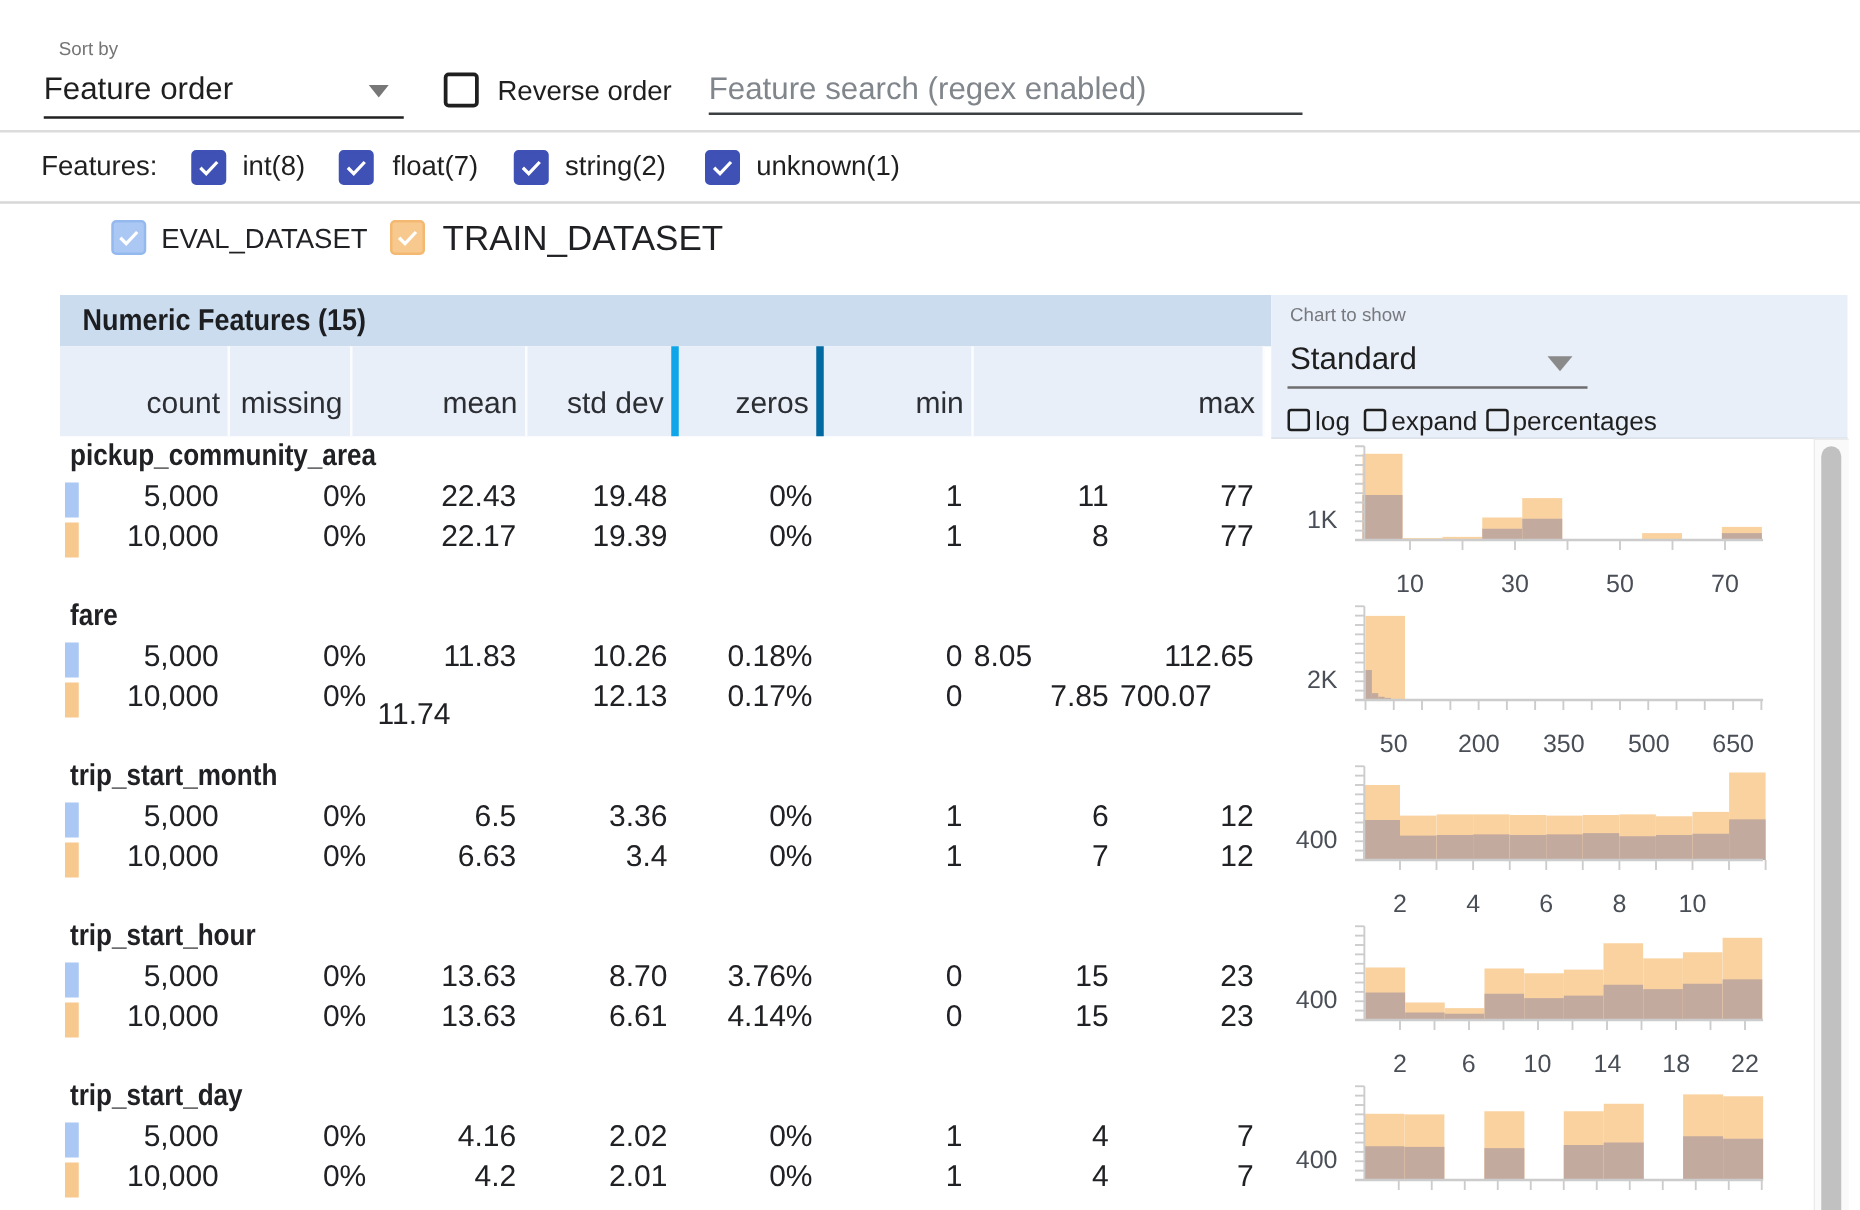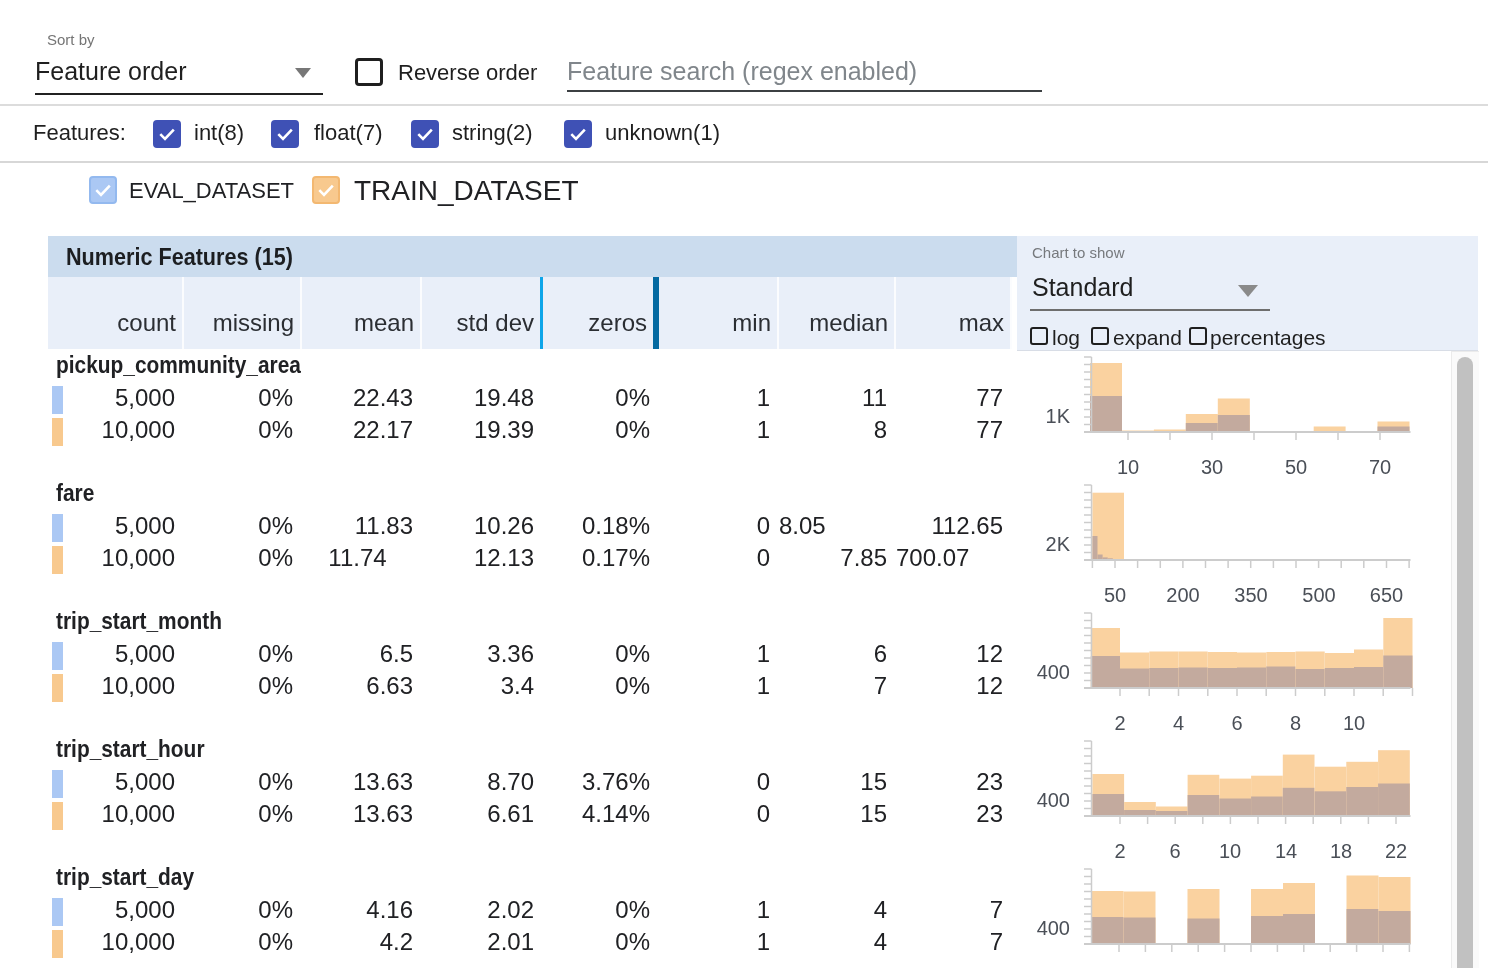--- a/index.html
+++ b/index.html
@@ -45,26 +45,25 @@
     <svg width="24" height="24" viewBox="0 0 24 24" style="position:absolute;left:0;top:0">
       <path d="M5.3 12.2 10 16.9 18.8 7.6" fill="none" stroke="#fff" stroke-width="2.6"></path>
     </svg>
   </div>
 <div style="position:absolute;left:354px;top:177px;font-size:28px;line-height:27px;color:#202124">TRAIN_DATASET</div>
 <div style="position:absolute;left:48px;top:236px;width:969px;height:41px;background:#cbdcee">
     <div style="position:absolute;left:18px;top:6px;font-size:24px;font-weight:bold;line-height:30px;color:#1c1e21;transform:scaleX(0.9);transform-origin:left">Numeric Features (15)</div>
   </div>
 <div style="position:absolute;left:48px;top:277px;width:964px;height:72px;background:#e9eff9">
     <div style="position:absolute;left:0px;top:0;width:136px;height:72px;border-right:2px solid #fbfcfe;padding:0 6px 12px 0;display:flex;align-items:flex-end;justify-content:flex-end;font-size:24px;color:#2b2e33">count</div>
-    <div style="position:absolute;left:136px;top:0;width:118px;height:72px;border-right:2px solid #fbfcfe;padding:0 6px 12px 0;display:flex;align-items:flex-end;justify-content:flex-end;font-size:24px;color:#2b2e33">missing</div>
+    <div style="position:absolute;left:136px;top:0;width:98px;height:72px;border-right:2px solid #fbfcfe;padding:0 6px 12px 0;display:flex;align-items:flex-end;justify-content:flex-end;font-size:24px;color:#2b2e33">missing</div>
     <div style="position:absolute;left:254px;top:0;width:120px;height:72px;border-right:2px solid #fbfcfe;padding:0 6px 12px 0;display:flex;align-items:flex-end;justify-content:flex-end;font-size:24px;color:#2b2e33">mean</div>
-    <div style="position:absolute;left:374px;top:0;width:121px;height:72px;border-right:3px solid #0ea5e9;padding:0 6px 12px 0;display:flex;align-items:flex-end;justify-content:flex-end;font-size:24px;color:#2b2e33">std dev</div>
+    <div style="position:absolute;left:374px;top:0;width:121px;height:72px;border-right:6px solid #0ea5e9;padding:0 6px 12px 0;display:flex;align-items:flex-end;justify-content:flex-end;font-size:24px;color:#2b2e33">std dev</div>
     <div style="position:absolute;left:495px;top:0;width:116px;height:72px;border-right:6px solid #0369a1;padding:0 6px 12px 0;display:flex;align-items:flex-end;justify-content:flex-end;font-size:24px;color:#2b2e33">zeros</div>
     <div style="position:absolute;left:611px;top:0;width:120px;height:72px;border-right:2px solid #fbfcfe;padding:0 6px 12px 0;display:flex;align-items:flex-end;justify-content:flex-end;font-size:24px;color:#2b2e33">min</div>
-    <div style="position:absolute;left:731px;top:0;width:117px;height:72px;border-right:2px solid #fbfcfe;padding:0 6px 12px 0;display:flex;align-items:flex-end;justify-content:flex-end;font-size:24px;color:#2b2e33">median</div>
     <div style="position:absolute;left:848px;top:0;width:116px;height:72px;border-right:2px solid #fbfcfe;padding:0 6px 12px 0;display:flex;align-items:flex-end;justify-content:flex-end;font-size:24px;color:#2b2e33">max</div>
   </div>
 <div style="position:absolute;left:1017px;top:236px;width:461px;height:115px;background:#e9eff9;border-bottom:1px solid #d8dde6"></div>
 <div style="position:absolute;left:1032px;top:244px;font-size:15px;line-height:17px;color:#76797d">Chart to show</div>
 <div style="position:absolute;left:1032px;top:272px;font-size:25px;line-height:31px;color:#1f1f1f">Standard</div>
 <div style="position:absolute;left:1238px;top:285px;width:0;height:0;border-left:10.5px solid transparent;border-right:10.5px solid transparent;border-top:12px solid #8a8a8a"></div>
 <div style="position:absolute;left:1030px;top:309px;width:240px;height:2px;background:#6e6e6e"></div>
 <div style="position:absolute;left:1030px;top:327px;width:18px;height:18px;border:2.5px solid #1f1f1f;border-radius:3px;box-sizing:border-box"></div>
 <div style="position:absolute;left:1052px;top:325px;font-size:21px;line-height:25px;color:#1f1f1f">log</div>
 <div style="position:absolute;left:1091px;top:327px;width:18px;height:18px;border:2.5px solid #1f1f1f;border-radius:3px;box-sizing:border-box"></div>
@@ -103,21 +102,21 @@
     <div style="position:absolute;left:374px;top:0;width:112px;text-align:right">10.26</div>
     <div style="position:absolute;left:495px;top:0;width:107px;text-align:right">0.18%</div>
     <div style="position:absolute;left:611px;top:0;width:111px;text-align:right">0</div>
     <div style="position:absolute;left:731px;top:0;width:108px;">8.05</div>
     <div style="position:absolute;left:848px;top:0;width:107px;text-align:right">112.65</div>
   </div>
 <div style="position:absolute;left:52px;top:546px;width:11px;height:28px;background:#f8c98e"></div>
 <div style="position:absolute;left:48px;top:542px;width:964px;height:32px;font-size:24px;line-height:32px;color:#202124">
     <div style="position:absolute;left:0px;top:0;width:127px;text-align:right">10,000</div>
     <div style="position:absolute;left:136px;top:0;width:109px;text-align:right">0%</div>
-    <div style="position:absolute;left:254px;top:0;width:111px;text-align:center">11.74</div>
+    <div style="position:absolute;left:254px;top:14px;width:111px;text-align:left">11.74</div>
     <div style="position:absolute;left:374px;top:0;width:112px;text-align:right">12.13</div>
     <div style="position:absolute;left:495px;top:0;width:107px;text-align:right">0.17%</div>
     <div style="position:absolute;left:611px;top:0;width:111px;text-align:right">0</div>
     <div style="position:absolute;left:731px;top:0;width:108px;text-align:right">7.85</div>
     <div style="position:absolute;left:848px;top:0;width:107px;text-align:left">700.07</div>
   </div>
 <div style="position:absolute;left:56px;top:606px;font-size:24px;line-height:30px;font-weight:bold;color:#202124;transform:scaleX(0.87);transform-origin:left">trip_start_month</div>
 <div style="position:absolute;left:52px;top:642px;width:11px;height:28px;background:#abc8f4"></div>
 <div style="position:absolute;left:48px;top:638px;width:964px;height:32px;font-size:24px;line-height:32px;color:#202124">
     <div style="position:absolute;left:0px;top:0;width:127px;text-align:right">5,000</div>

